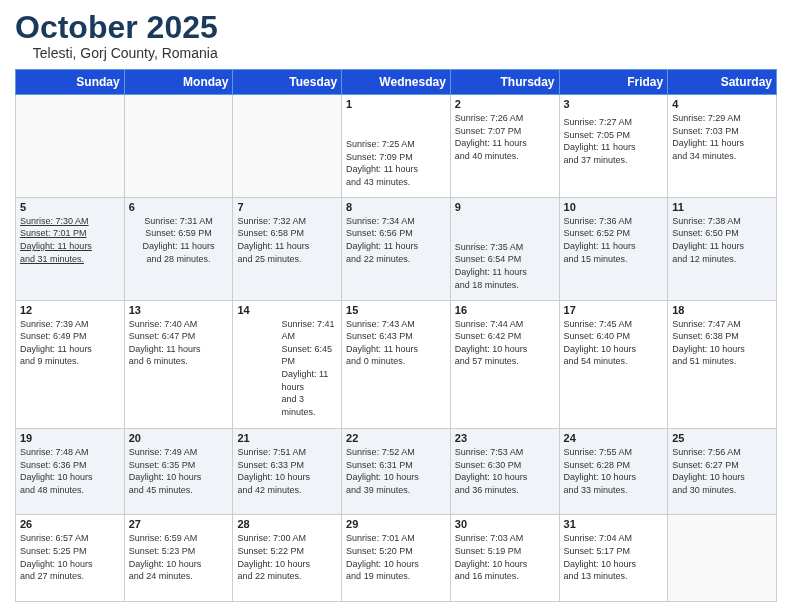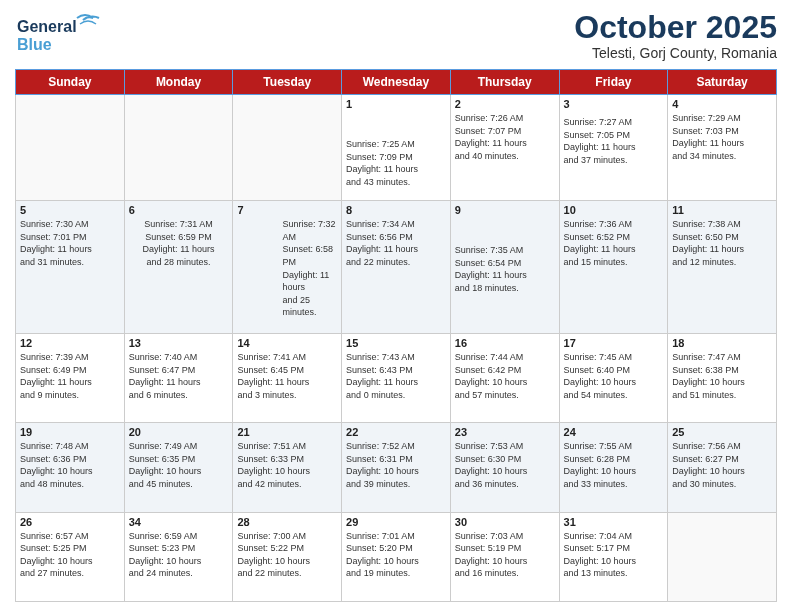--- a/index.html
+++ b/index.html
@@ -42,26 +42,26 @@
       color: #333;
     }
     .calendar {
       flex: 1;
       border: 1px solid #ccc;
       border-collapse: collapse;
       width: 100%;
       table-layout: fixed;
     }
     .calendar th {
-      background-color: #b91c1c;
+      background-color: #1d4ed8;
       color: #fff;
       font-size: 12px;
       font-weight: bold;
       padding: 5px 4px;
-      text-align: center;
+      text-align: right;
       border: 1px solid #5a9bdf;
     }
     .calendar td {
       vertical-align: top;
       border: 1px solid #ccc;
       padding: 3px 4px;
       font-size: 9.5px;
       color: #333;
       height: 82px;
       background: #fff;
@@ -84,30 +84,20 @@
     .row-shade td {
       background: #f0f4f8;
     }
   </style>
 </head>
 <body>
 
 <div class="container">
   <div class="header">
 
-    <div class="logo">
-      <svg width="90" height="50" viewBox="0 0 90 50">
-
-        <text x="2" y="22" font-family="Arial" font-weight="bold" font-size="16" fill="#1a3a5c">General</text>
-        <text x="2" y="40" font-family="Arial" font-weight="bold" font-size="16" fill="#4a9fd4">Blue</text>
-
-        <path d="M62 8 Q70 2 78 8 Q72 6 68 10 Q76 4 84 8" stroke="#4a9fd4" stroke-width="2" fill="none"></path>
-        <path d="M65 14 Q73 8 81 14" stroke="#4a9fd4" stroke-width="1.5" fill="none"></path>
-      </svg>
-    </div>
 
     <div class="title-block">
       <div class="month-title">October 2025</div>
       <div class="subtitle">Telesti, Gorj County, Romania</div>
     </div>
   </div>
 
   <table class="calendar">
     <thead>
       <tr>
@@ -150,35 +140,35 @@
             <div class="day-num">4</div>
             <div class="day-info" style="white-space: pre-line;">Sunrise: 7:29 AM
 Sunset: 7:03 PM
 Daylight: 11 hours
 and 34 minutes.</div>
           </td>
         </tr>
         <tr class="row-shade">
           <td>
             <div class="day-num">5</div>
-            <div class="day-info" style="white-space: pre-line;">Sunrise: 7:30 AM
+            <div class="day-info" style="white-space: pre-line; text-decoration: underline;">Sunrise: 7:30 AM
 Sunset: 7:01 PM
 Daylight: 11 hours
 and 31 minutes.</div>
           </td>
           <td>
             <div class="day-num">6</div>
             <div class="day-info" style="white-space: pre-line; text-align: center;">Sunrise: 7:31 AM
 Sunset: 6:59 PM
 Daylight: 11 hours
 and 28 minutes.</div>
           </td>
           <td>
             <div class="day-num">7</div>
-            <div class="day-info" style="white-space: pre-line; margin-left: 45px;">Sunrise: 7:32 AM
+            <div class="day-info" style="white-space: pre-line;">Sunrise: 7:32 AM
 Sunset: 6:58 PM
 Daylight: 11 hours
 and 25 minutes.</div>
           </td>
           <td>
             <div class="day-num">8</div>
             <div class="day-info" style="white-space: pre-line;">Sunrise: 7:34 AM
 Sunset: 6:56 PM
 Daylight: 11 hours
 and 22 minutes.</div>
@@ -215,21 +205,21 @@
           </td>
           <td>
             <div class="day-num">13</div>
             <div class="day-info" style="white-space: pre-line;">Sunrise: 7:40 AM
 Sunset: 6:47 PM
 Daylight: 11 hours
 and 6 minutes.</div>
           </td>
           <td>
             <div class="day-num">14</div>
-            <div class="day-info" style="white-space: pre-line;">Sunrise: 7:41 AM
+            <div class="day-info" style="white-space: pre-line; margin-left: 44px;">Sunrise: 7:41 AM
 Sunset: 6:45 PM
 Daylight: 11 hours
 and 3 minutes.</div>
           </td>
           <td>
             <div class="day-num">15</div>
             <div class="day-info" style="white-space: pre-line;">Sunrise: 7:43 AM
 Sunset: 6:43 PM
 Daylight: 11 hours
 and 0 minutes.</div>
@@ -309,21 +299,21 @@
         </tr>
         <tr>
           <td>
             <div class="day-num">26</div>
             <div class="day-info" style="white-space: pre-line;">Sunrise: 6:57 AM
 Sunset: 5:25 PM
 Daylight: 10 hours
 and 27 minutes.</div>
           </td>
           <td>
-            <div class="day-num">34</div>
+            <div class="day-num">27</div>
             <div class="day-info" style="white-space: pre-line;">Sunrise: 6:59 AM
 Sunset: 5:23 PM
 Daylight: 10 hours
 and 24 minutes.</div>
           </td>
           <td>
             <div class="day-num">28</div>
             <div class="day-info" style="white-space: pre-line;">Sunrise: 7:00 AM
 Sunset: 5:22 PM
 Daylight: 10 hours

